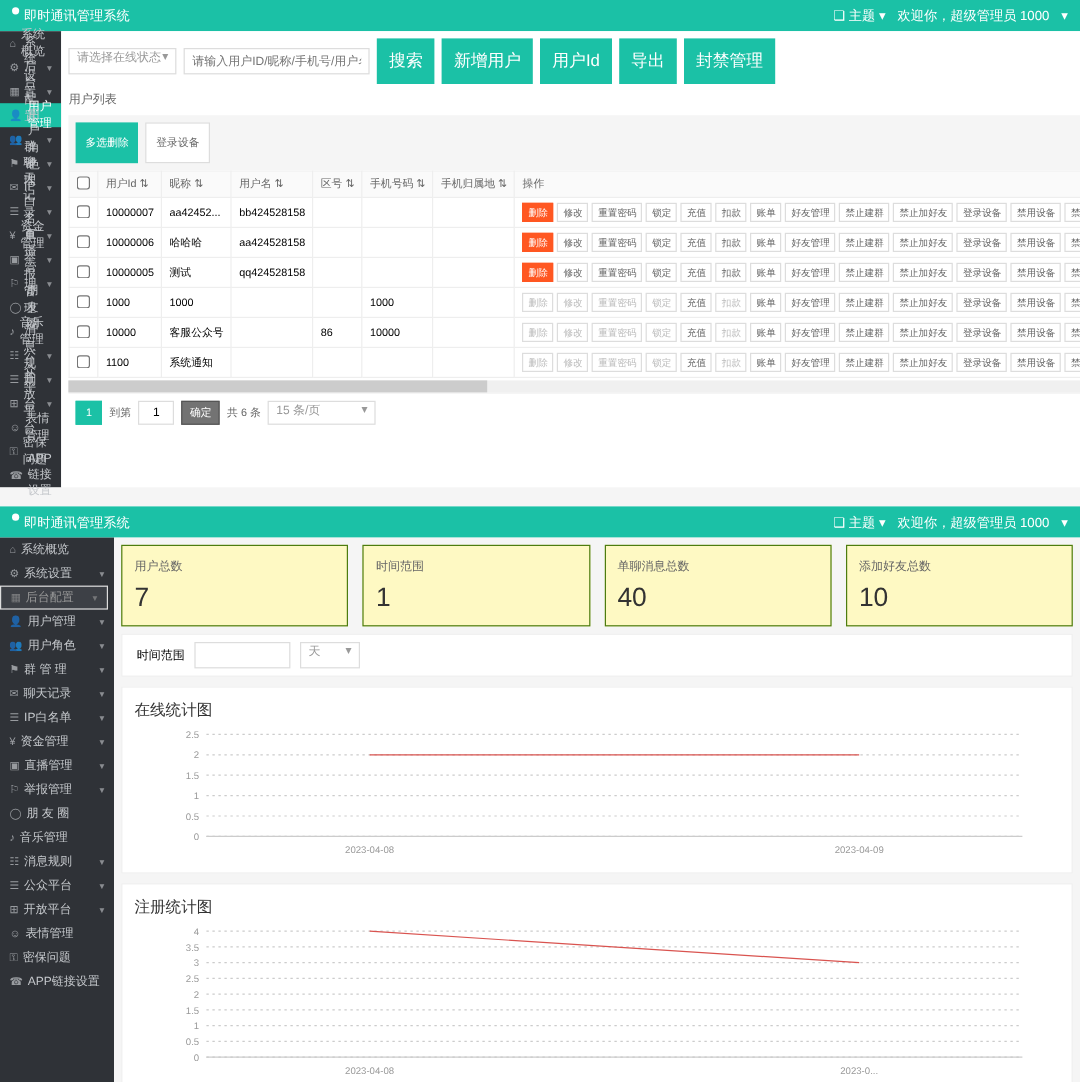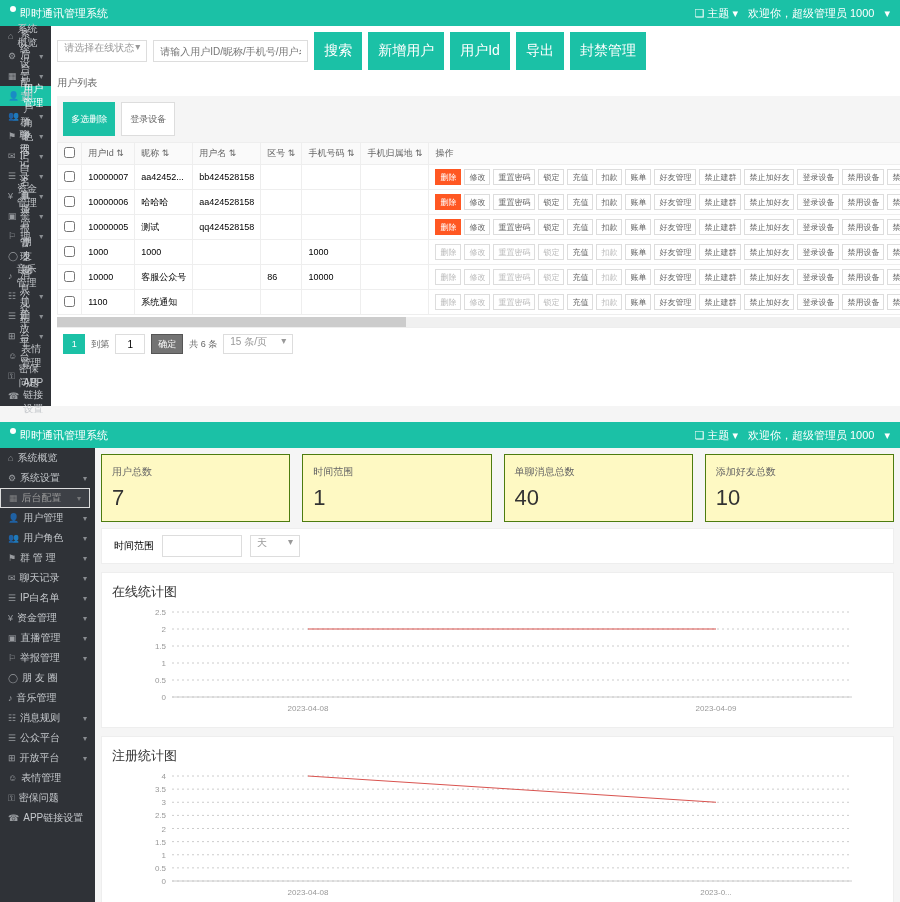--- a/index.html
+++ b/index.html
@@ -354,21 +354,21 @@
       </div>
       <div class="scroll">
           <div class="thumb"></div>
         </div>
       <div class="pager">
         <div class="pg active">1</div>
         <span>到第</span>
         <input class="inp" style="width: 30px; height: 20px; text-align: center;" value="1">
         <div class="pg dark">确定</div>
         <span>共 6 条</span>
-        <div class="sel" style="width:70px;height:20px">
+        <div class="sel" style="width:90px;height:20px">
           <span>15 条/页</span>
             <span>▾</span>
         </div>
       </div>
     </div>
   </div>
 </div>
 
 <div style="height:16px"></div>
 

